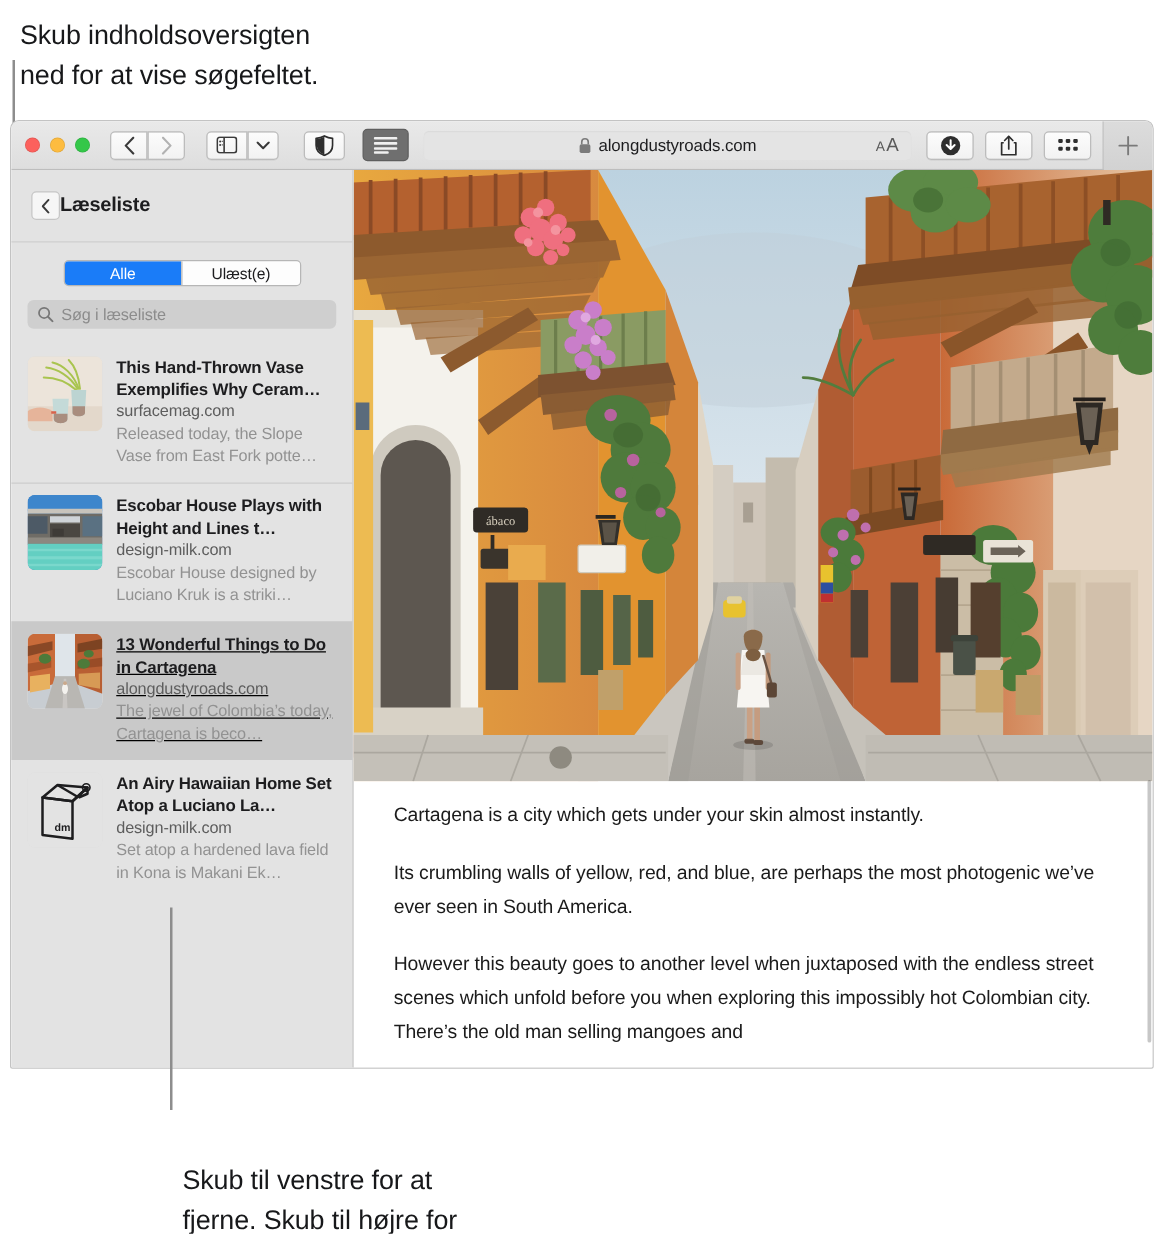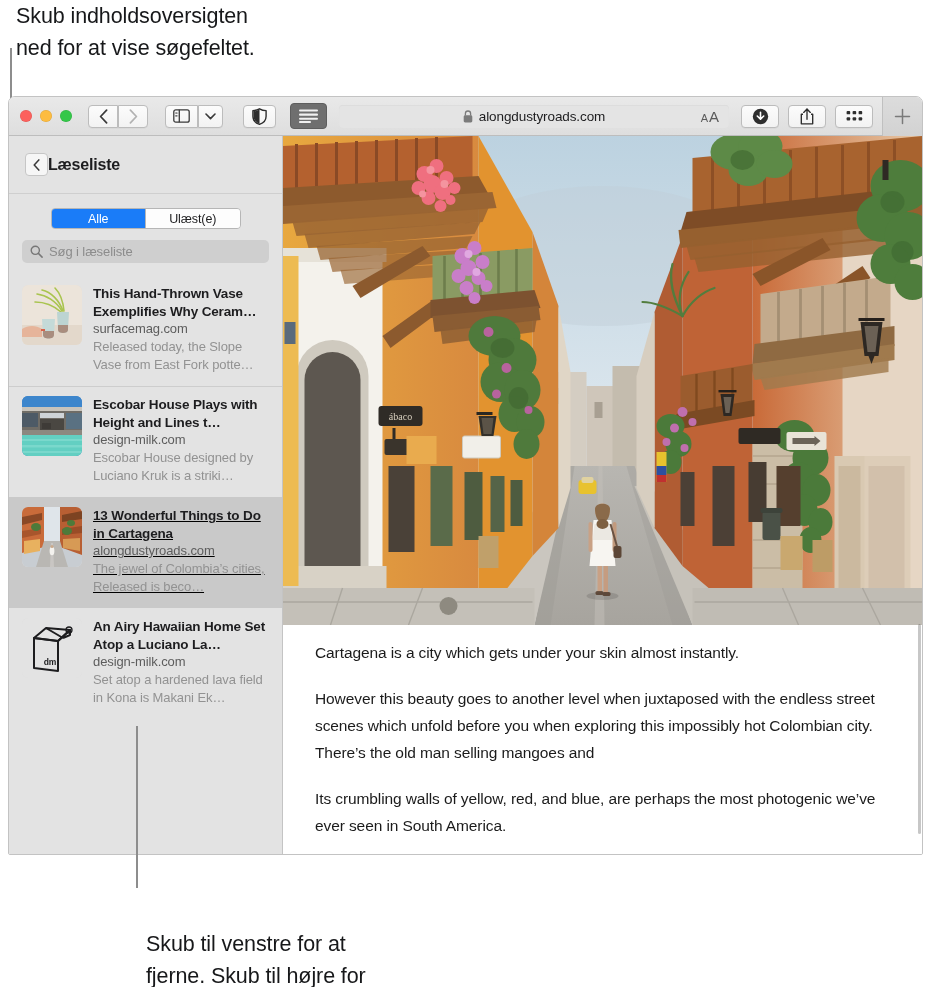--- a/index.html
+++ b/index.html
@@ -23,21 +23,21 @@
   
   .callout {
     position: absolute;
     font-family: "Liberation Sans", sans-serif;
     font-size: 21.5px;
     line-height: 32px;
     color: #17181a;
     letter-spacing: -0.1px;
     white-space: pre-line;
   }
-  #callout-top { left: 16px; top: 0px; width: 430px; }
+  #callout-top { left: 16px; top: 12px; width: 430px; }
   #callout-bottom { left: 146px; top: 928px; width: 420px; }
 
   .leader {
     position: absolute;
     width: 2px;
     background: #8d8d8d;
   }
   #leader-top   { left: 10px;  top: 48px;  height: 52px; }
   #leader-bottom{ left: 136px; top: 726px; height: 162px; }
 
@@ -560,21 +560,21 @@
                 </g>
                 <path d="M22 34 L38 34 L46 60 L14 60 Z" fill="#b9b7b3"></path>
                 <path d="M29 36 L31 36 L32 60 L28 60 Z" fill="#d3d1cd" opacity="0.6"></path>
                 <ellipse cx="30" cy="44" rx="2.4" ry="4.2" fill="#f4f2ee"></ellipse>
                 <circle cx="30" cy="39.5" r="1.5" fill="#caa98c"></circle>
               </svg>
             </div>
             <div class="row-text">
               <div class="row-title">13 Wonderful Things to Do in Cartagena</div>
               <div class="row-domain">alongdustyroads.com</div>
-              <div class="row-excerpt">The jewel of Colombia’s cities, Released is beco…</div>
+              <div class="row-excerpt">The jewel of Colombia’s today, Cartagena is beco…</div>
             </div>
           </div>
 
           <div class="row">
             <div class="thumb">
               <svg viewBox="0 0 60 60">
                 <rect width="60" height="60" fill="#e3e3e3"></rect>
                 <g fill="none" stroke="#1d1d1f" stroke-width="2" stroke-linejoin="round">
                   <path d="M12 20 L12 50 L36 53 L36 23 Z"></path>
                   <path d="M12 20 L24 10 L48 12 L36 23 Z"></path>
@@ -961,22 +961,22 @@
             <line x1="60" y1="452" x2="48" y2="489"></line>
             <line x1="140" y1="452" x2="126" y2="489"></line>
             <line x1="500" y1="452" x2="516" y2="489"></line>
             <line x1="580" y1="452" x2="598" y2="489"></line>
           </g>
           <circle cx="166" cy="470" r="9" fill="#8e8a80"></circle>
         </svg>
 
         <div id="article-body">
           <p>Cartagena is a city which gets under your skin almost instantly.</p>
+          <p>Its crumbling walls of yellow, red, and blue, are perhaps the most photogenic we’ve ever seen in South America.</p>
           <p>However this beauty goes to another level when juxtaposed with the endless street scenes which unfold before you when exploring this impossibly hot Colombian city. There’s the old man selling mangoes and</p>
-          <p>Its crumbling walls of yellow, red, and blue, are perhaps the most photogenic we’ve ever seen in South America.</p>
         </div>
 
         <div id="main-scrollbar"></div>
       </div>
 
     </div>
   </div>
 
   <div class="leader" id="leader-bottom"></div>
   <div class="callout" id="callout-bottom">Skub til venstre for at

